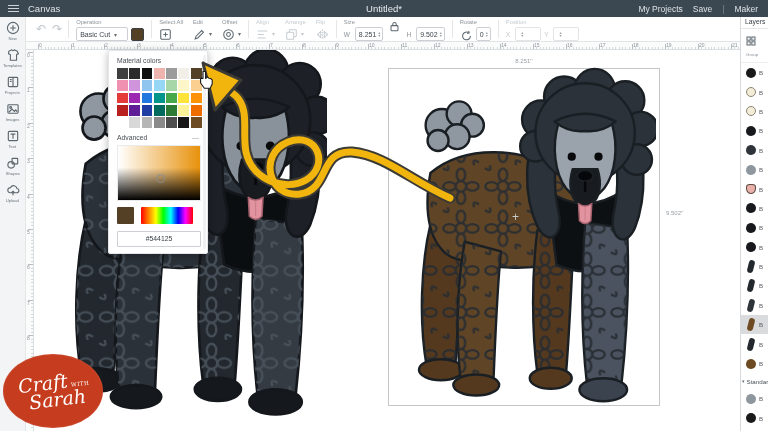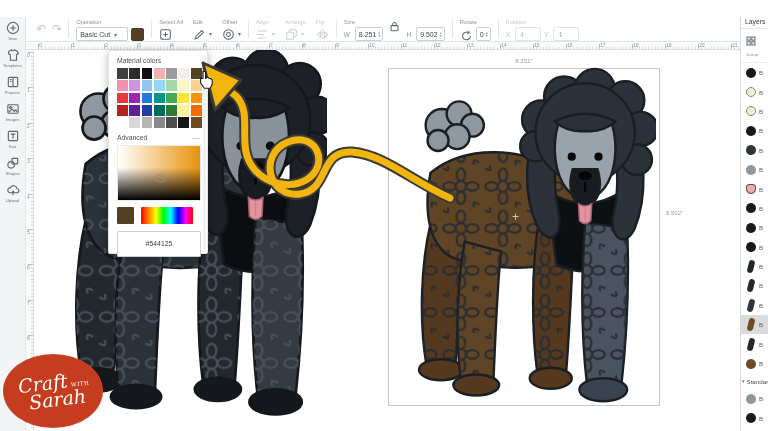--- a/index.html
+++ b/index.html
@@ -93,21 +93,21 @@
   .cp-collapse { font-size:7px; color:#9aa0a6; }
   .grad-square { width:84px; height:56px; position:relative; border:1px solid #e8eaeb;
                  background:linear-gradient(to top, #000, rgba(0,0,0,0) 60%),
                             linear-gradient(to right, #fff, #e8920c); }
   .grad-cursor { position:absolute; left:38px; top:28px; width:9px; height:9px; border:1.5px solid #8a8f94;
                  border-radius:50%; background:transparent; }
   .cp-row2 { display:flex; gap:7px; margin-top:6px; align-items:center; }
   .cp-preview { width:17px; height:17px; background:#544125; border-radius:1px; }
   .hue-slider { width:52px; height:17px; border-radius:1px;
                 background:linear-gradient(to right,#f00,#ff8000,#ff0,#0f0,#0ff,#00f,#f0f,#f00); }
-  .hex-box { margin-top:7px; width:84px; height:26px; border:1px solid #ccd0d4; border-radius:1px;
+  .hex-box { margin-top:7px; width:84px; height:16px; border:1px solid #ccd0d4; border-radius:1px;
              font-size:6.8px; color:#3c4147; text-align:center; background:#fff; font-family:"Liberation Sans",sans-serif; }
 
   
   .layers-panel { position:absolute; left:740px; top:17px; width:28px; height:414px; background:#fff;
                   border-left:1px solid #d8dbdd; z-index:26; overflow:hidden; }
   .lp-header { height:12px; border-bottom:1px solid #e4e6e8; font-size:6.8px; color:#3e444b;
                padding:1px 0 0 4px; white-space:nowrap; }
   .lp-tools { padding:3px 0 2px 5px; border-bottom:1px solid #eceeef; }
   .lp-grid-icon { width:10px; height:10px; display:block; }
   .lp-grid-icon svg { width:10px; height:10px; stroke:#6a737b; fill:none; stroke-width:1.1; }
@@ -137,20 +137,31 @@
   .badge-craft { font-family:"DejaVu Serif", serif; font-style:italic; font-size:19px; line-height:18px; }
   .badge-with { font-size:5.5px; letter-spacing:.5px; text-transform:uppercase; font-family:"DejaVu Serif",serif; }
   .badge-sarah { font-family:"DejaVu Serif", serif; font-style:italic; font-size:19px; line-height:17px;
                  transform:rotate(-7deg); margin-left:8px; }
 </style>
 </head>
 <body>
 
 <div class="page">
 
+  <div class="header">
+    <div class="hamburger"></div>
+    <span class="hd-title">Canvas</span>
+    <span class="hd-center">Untitled*</span>
+    <div class="hd-right">
+      <span>My Projects</span>
+      <span>Save</span>
+      <span class="hd-divider">|</span>
+      <span>Maker</span>
+    </div>
+  </div>
 
   <div class="toolbar">
     <div class="undo-redo">
       <span>↶</span>
       <span>↷</span>
     </div>
     <div class="tb-sep"></div>
     <div class="tb-group">
       <span class="tb-label">Operation</span>
       <div class="tb-row">

